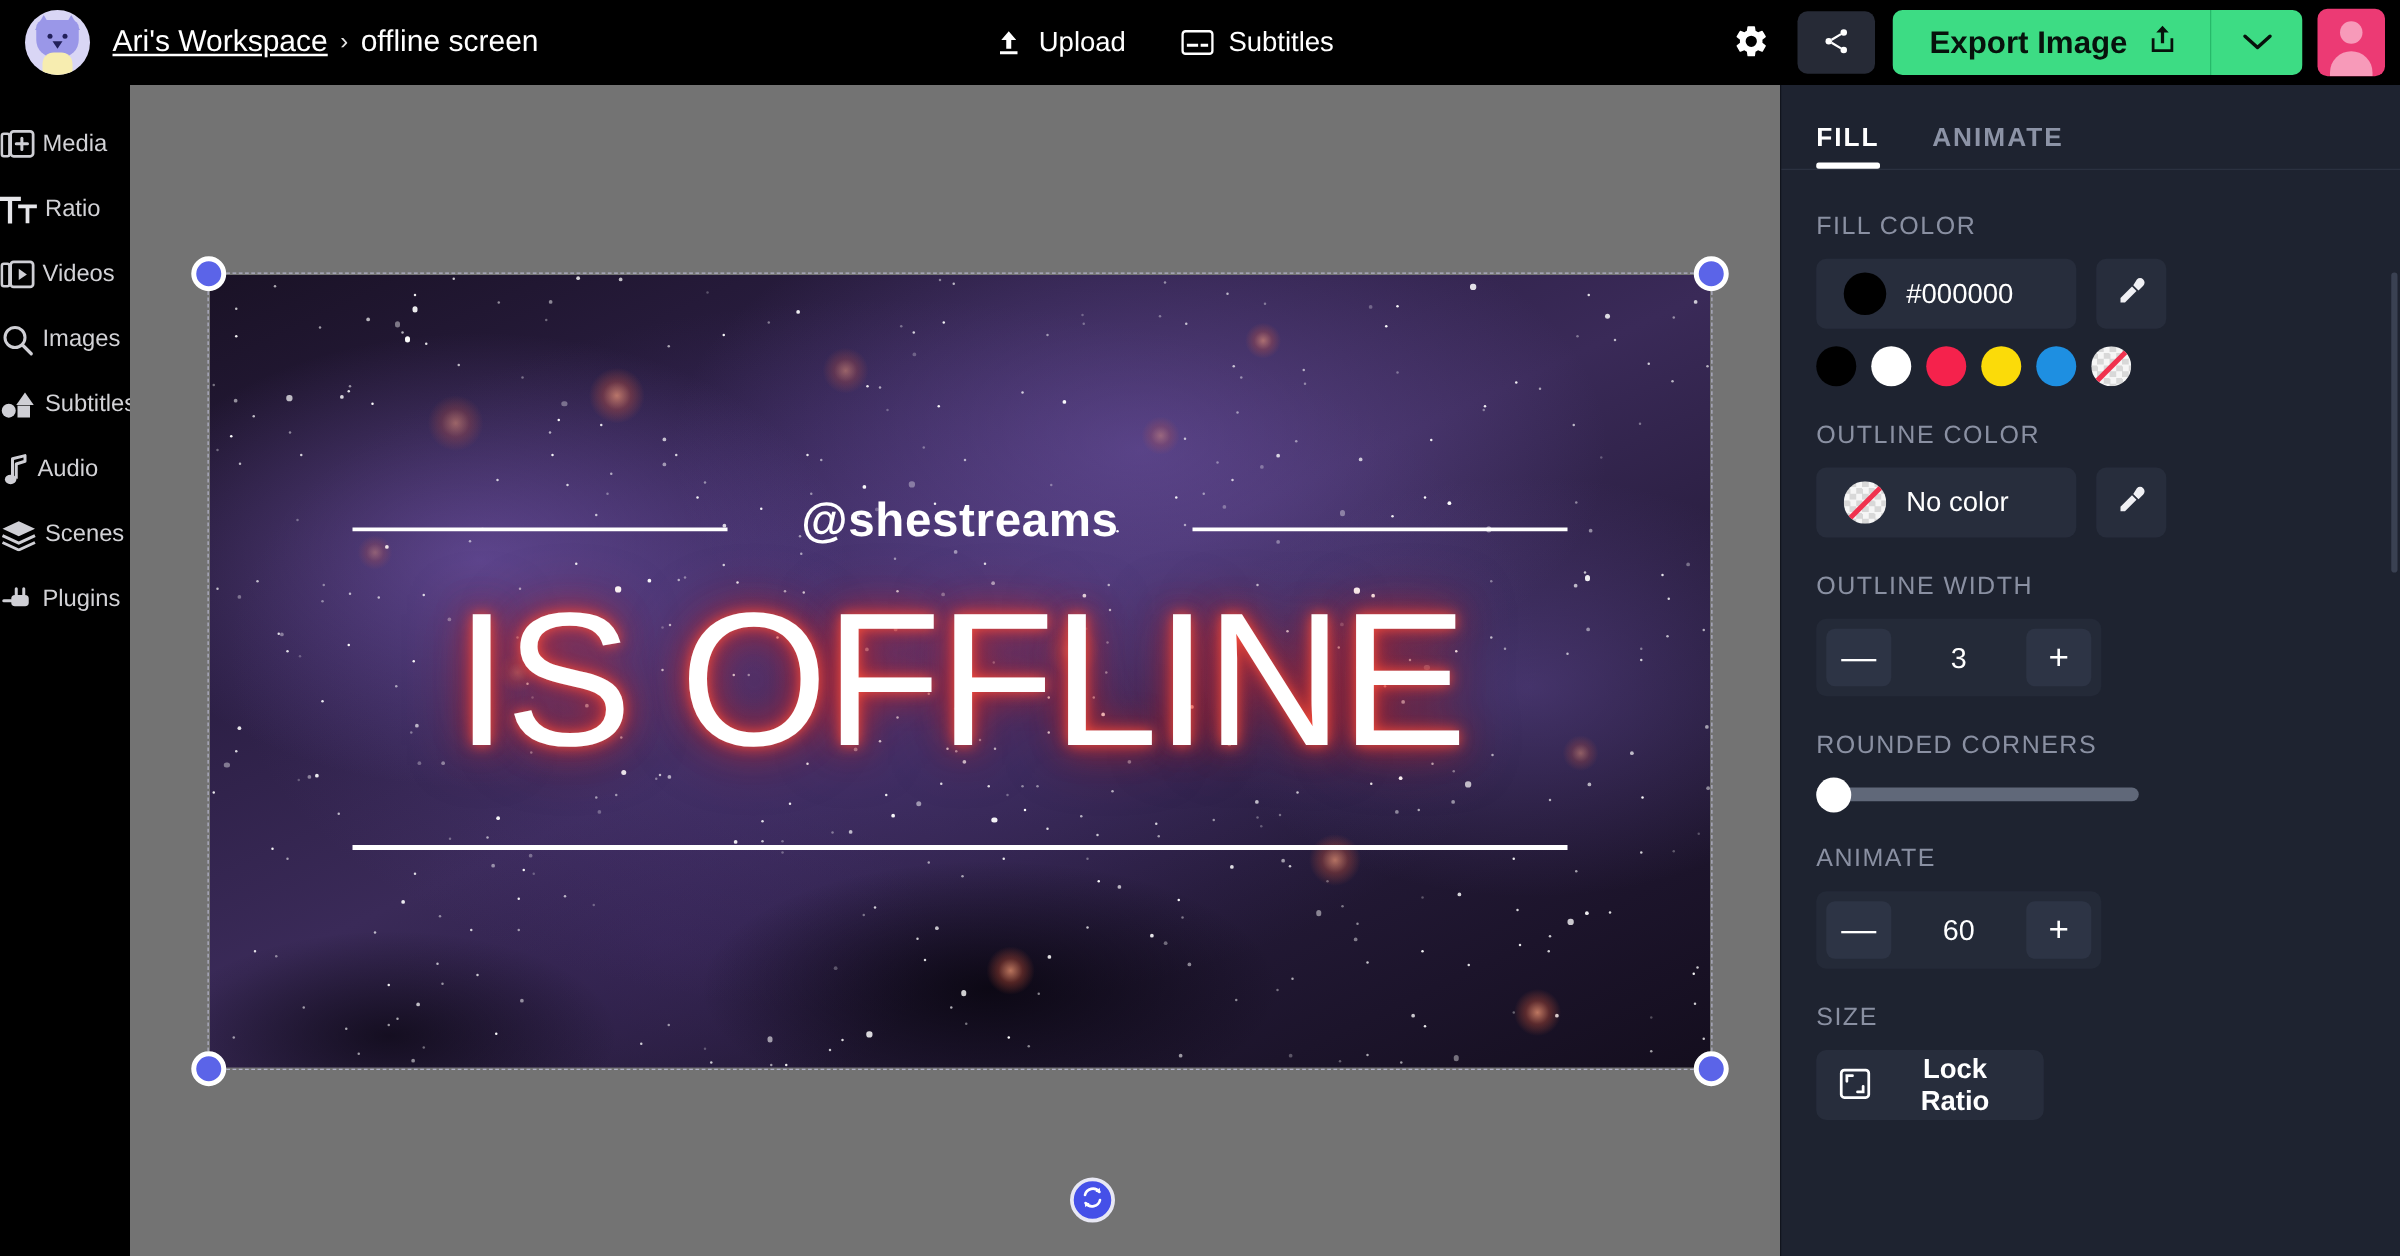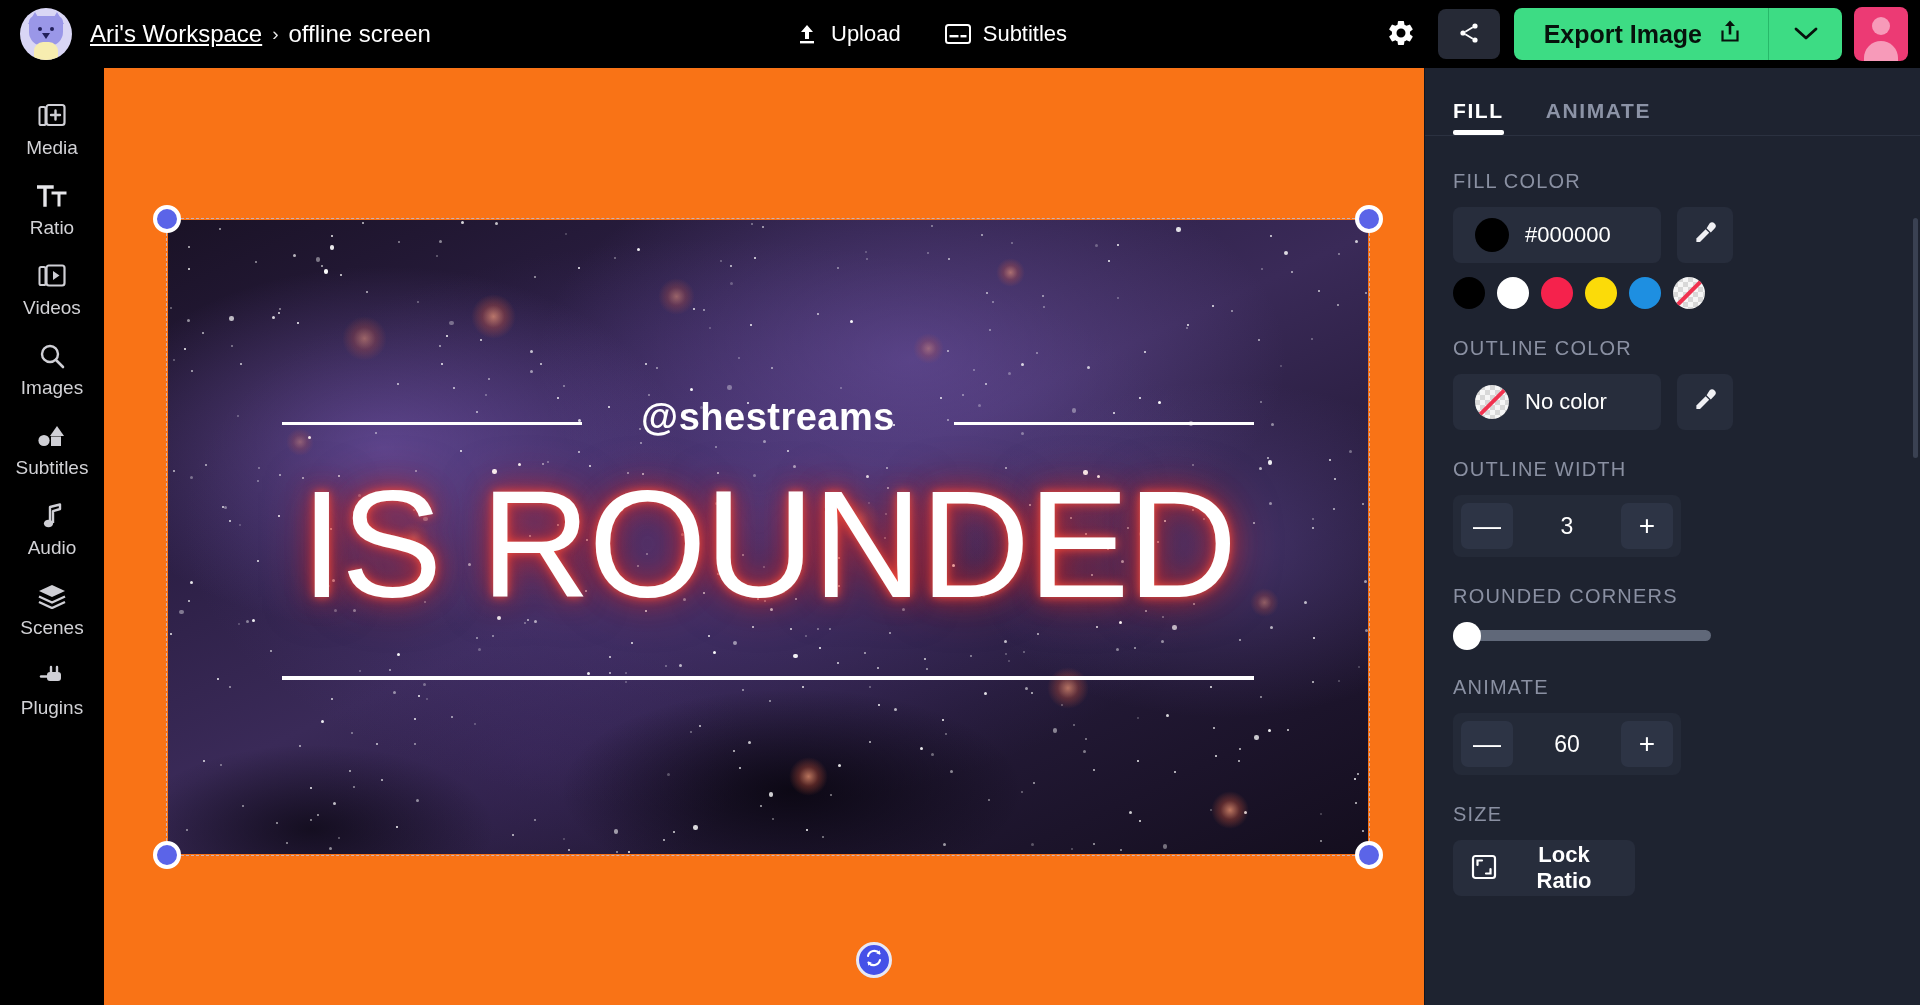--- a/index.html
+++ b/index.html
@@ -107,31 +107,31 @@
     width: 34px; height: 20px; border-radius: 17px 17px 0 0; background: #f79ab9;
   }
 
   
   #rail {
     position: absolute; left: 0; top: 68px; width: 104px; height: 937px;
     background: #000; display: flex; flex-direction: column;
     align-items: center; padding-top: 22px;
   }
   .rail-item {
-    width: 104px; padding: 11px 0 11px; display: flex; flex-direction: column;
+    width: 104px; padding: 11px 0 11px; display: flex; flex-direction: row;
     align-items: center; gap: 6px; cursor: pointer; color: #b9b9bd;
     background: none; border: 0; font-family: inherit;
   }
   .rail-label { font-size: 19px; color: #d2d2d6; }
   .rail-ico { height: 30px; display: flex; align-items: center; }
 
   
   #canvas-area {
     position: absolute; left: 104px; top: 68px;
-    width: 1320px; height: 937px; background: #f97316;
+    width: 1320px; height: 937px; background: #737373;
   }
   #artboard {
     position: absolute; left: 64px; top: 152px; width: 1200px; height: 634px;
     overflow: hidden;
     background:
       radial-gradient(ellipse 420px 260px at 18% 36%, rgba(128,96,190,.55), transparent 70%),
       radial-gradient(ellipse 520px 300px at 62% 22%, rgba(120,92,180,.50), transparent 72%),
       radial-gradient(ellipse 380px 240px at 88% 52%, rgba(110,84,170,.42), transparent 70%),
       radial-gradient(ellipse 700px 380px at 45% 48%, rgba(92,66,150,.45), transparent 75%),
       radial-gradient(ellipse 300px 200px at 30% 84%, rgba(60,40,96,.5), transparent 72%),
@@ -896,21 +896,21 @@
         <span class="flare" style="width: 44px; height: 44px; left: 668px; top: 278px; opacity: 0.43;"></span>
         <span class="flare" style="width: 29px; height: 29px; left: 1081.5px; top: 367.5px; opacity: 0.47;"></span>
         <span class="flare" style="width: 42px; height: 42px; left: 879px; top: 447px; opacity: 0.69;"></span>
         <span class="flare" style="width: 38px; height: 38px; left: 1043px; top: 571px; opacity: 0.75;"></span>
         <span class="flare" style="width: 39px; height: 39px; left: 620.5px; top: 536.5px; opacity: 0.74;"></span>
       </div>
 
     <div id="ob-top-rule-l"></div>
     <div id="ob-top-rule-r"></div>
     <div id="ob-handle">@shestreams</div>
-    <div id="ob-title">IS ROUNDED</div>
+    <div id="ob-title">IS OFFLINE</div>
     <div id="ob-bot-rule"></div>
   </div>
 
   <div id="selection">
     <div class="handle h-tl"></div>
     <div class="handle h-tr"></div>
     <div class="handle h-bl"></div>
     <div class="handle h-br"></div>
   </div>
 

